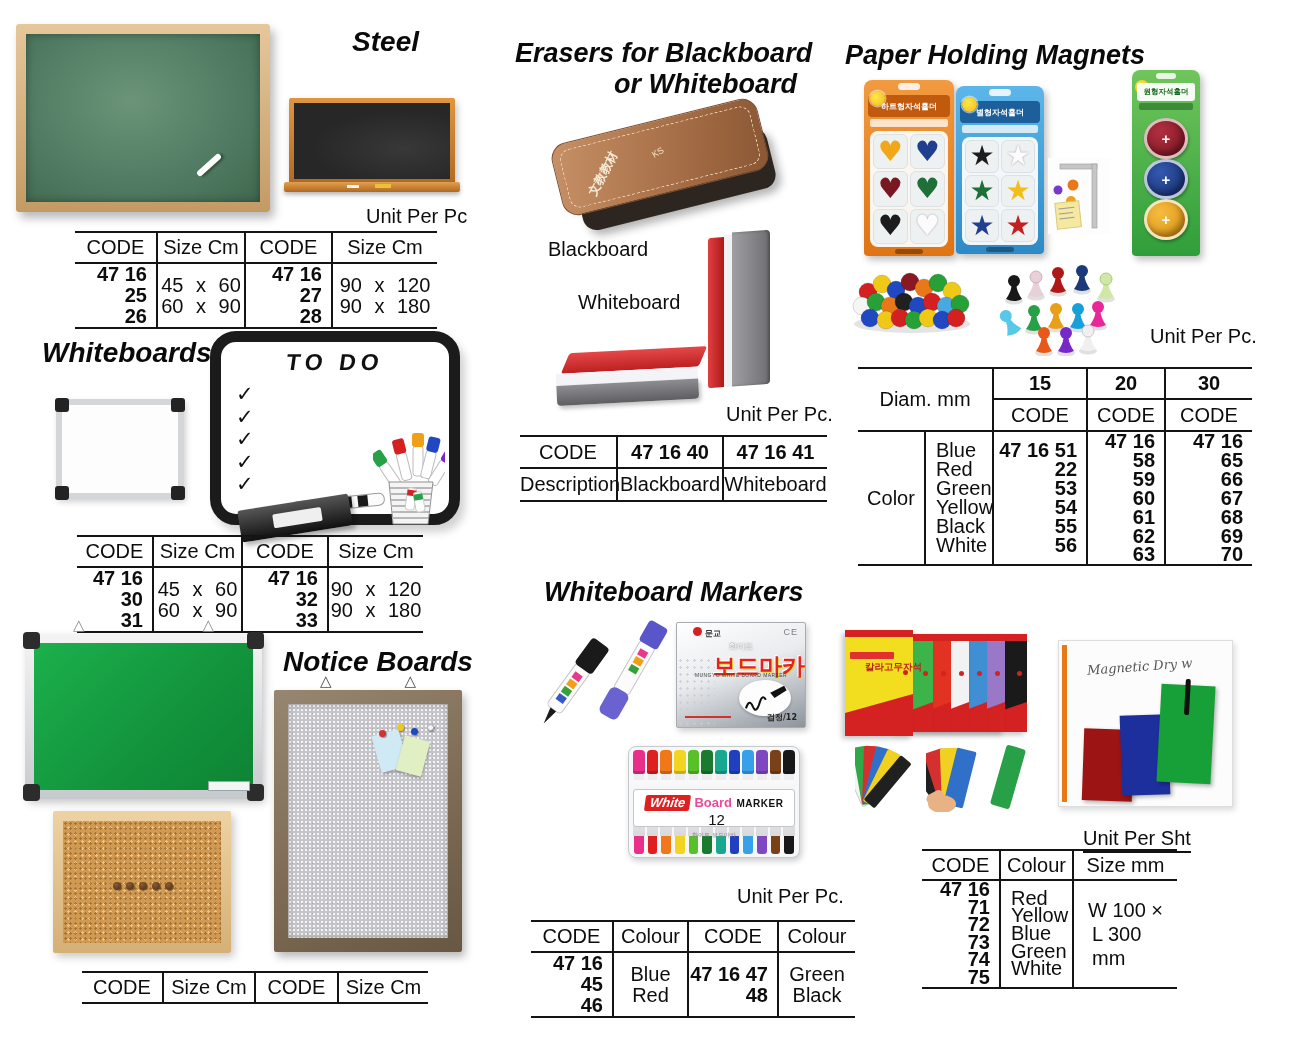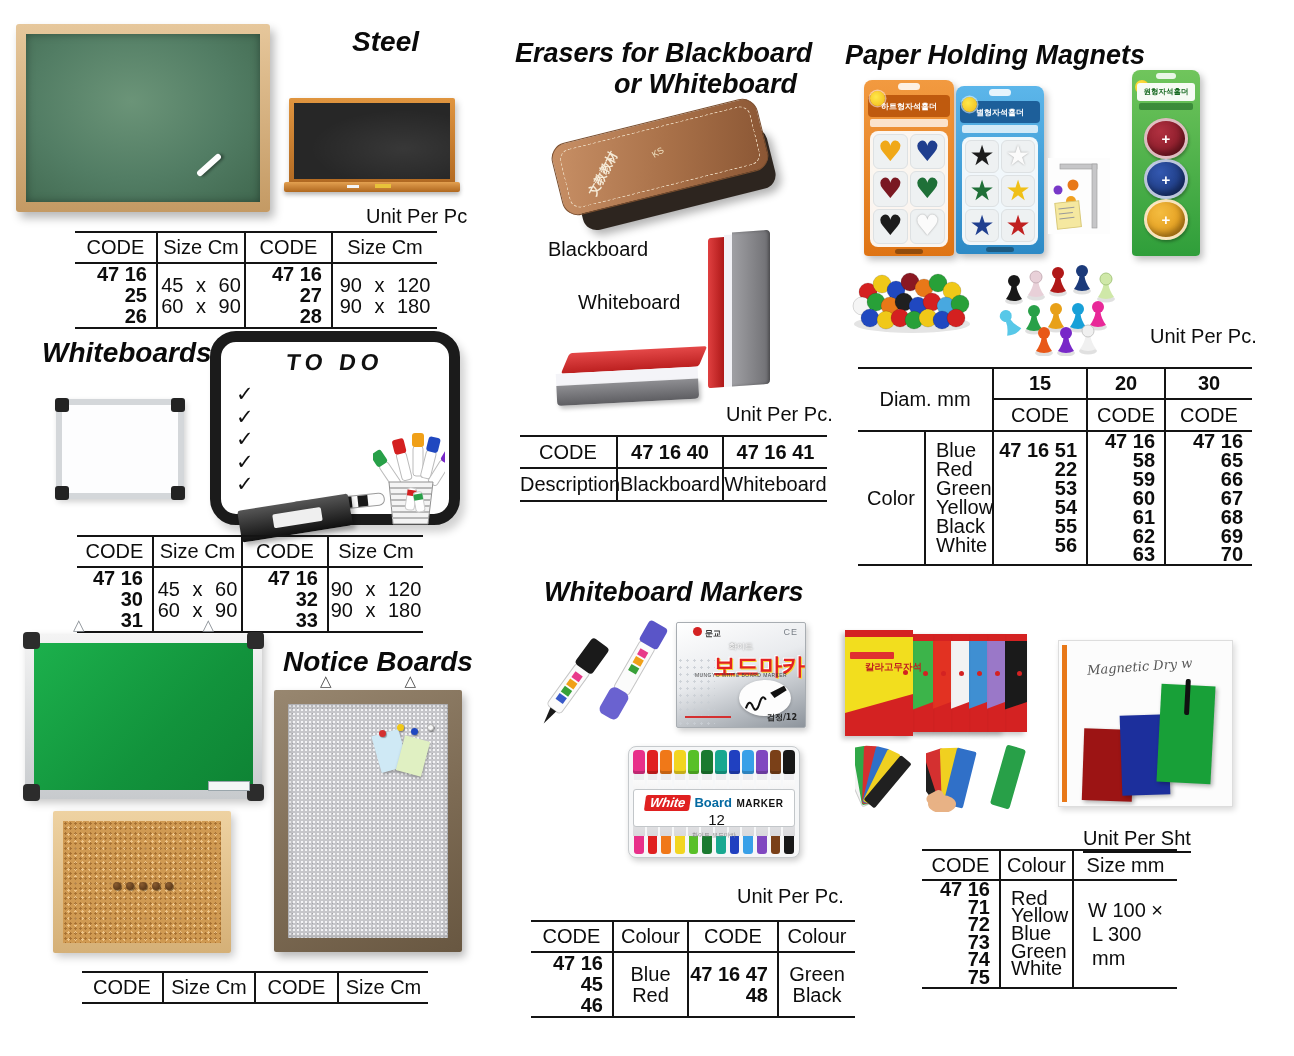--- a/index.html
+++ b/index.html
@@ -156,21 +156,21 @@
   .mcol { flex:1; display:flex; flex-direction:column; }
   .mcap { height:24px; background:var(--c); border-radius:4px 4px 2px 2px; margin:0 1px;
     box-shadow:inset 0 -3px 0 rgba(0,0,0,.18); }
   .mneck { height:6px; background:#ededf0; margin:0 2px; }
   .mbody { flex:1; background:linear-gradient(#fafafa,#d9d9dc); margin:0 1px; }
   .mfoot { height:18px; background:var(--c); margin:0 2px; border-radius:0 0 3px 3px; }
   .mlabel { position:absolute; left:4px; right:4px; top:42px; height:38px; background:#ffffff;
     border:1px solid #c2c6c9; border-radius:3px; text-align:center; padding-top:3px; }
   .mlabel .white { display:inline-block; background:#e02020; color:#fff; font-weight:bold; font-style:italic;
     font-size:13px; padding:0 5px 1px; border-radius:2px; transform:skewX(-8deg); }
-  .mlabel .board { font-weight:bold; font-size:13px; color:#0369a1; }
+  .mlabel .board { font-weight:bold; font-size:13px; color:#ec4899; }
   .mlabel .marker { font-size:10px; font-weight:bold; color:#111; letter-spacing:.5px; }
   .mlabel .cnt { font-size:15px; color:#111; margin-left:5px; }
   .mlabel .skr { display:block; font-size:6px; color:#888; margin-top:2px; font-family:"DejaVu Sans", sans-serif; }
 
   
   .pack { position:absolute; border-radius:8px 8px 4px 4px; box-shadow:3px 4px 7px rgba(0,0,0,.25); }
   .pack .tab { position:absolute; top:3px; left:50%; transform:translateX(-50%); width:22px; height:7px;
     background:rgba(255,255,255,.85); border-radius:4px; }
   .pack .band { position:absolute; top:15px; left:4px; right:4px; height:22px; border-radius:4px;
     display:flex; align-items:center; justify-content:center; }

